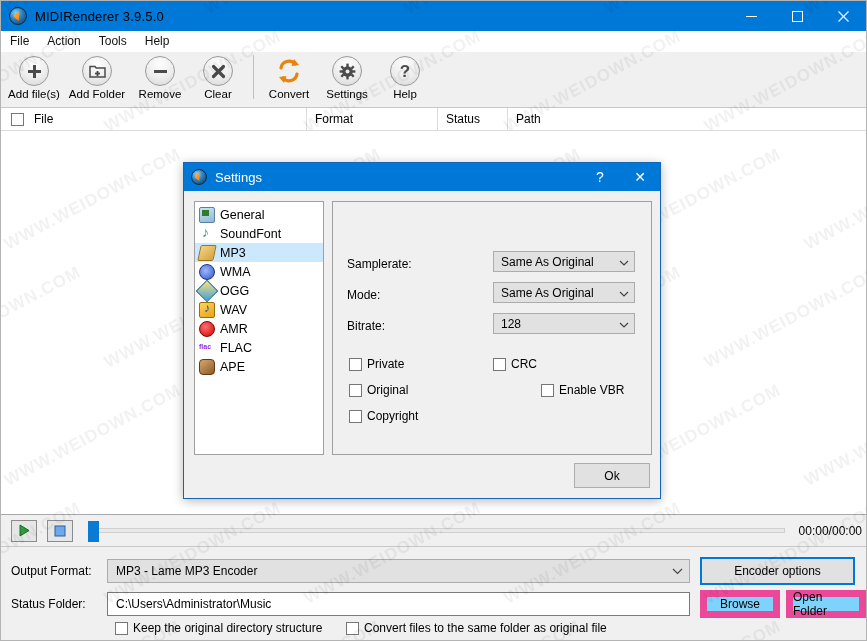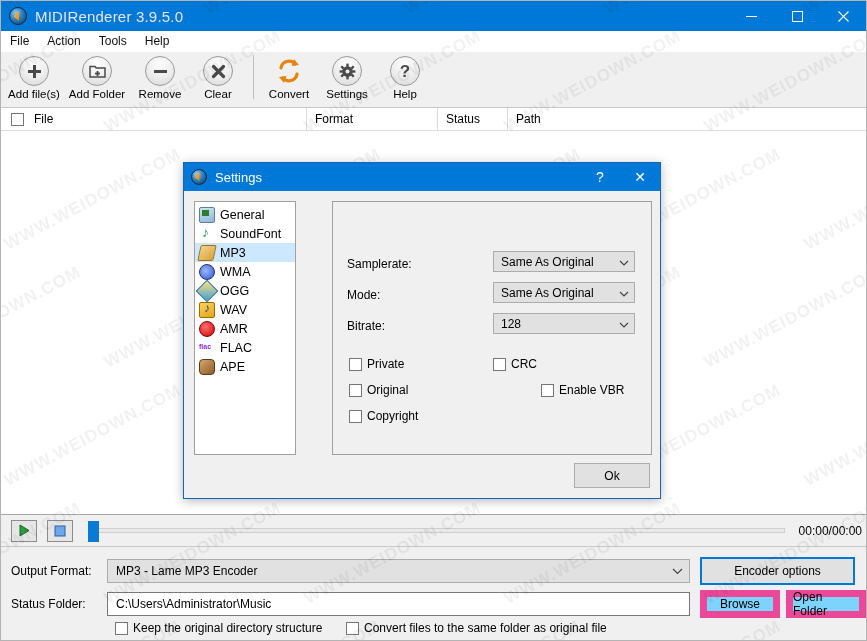--- a/index.html
+++ b/index.html
@@ -54,21 +54,21 @@
     background: radial-gradient(circle at 35% 30%, #7fd0ff 0%, #2a7fbf 45%, #123a5c 100%);
     border: 1px solid #0a2b44;
     position: relative; flex: none;
   }
   #titlebar .app-icon::after {
     content:""; position:absolute; left:4px; top:3px; width:9px; height:10px;
     background: linear-gradient(135deg,#ffb347 0%, #ff8c1a 60%, #e06a00 100%);
     clip-path: polygon(0 40%, 55% 0, 55% 100%, 0 60%);
   }
   #titlebar .title {
-    color: #e5e5e5; font-size: 15px; letter-spacing: .2px;
+    color: #000000; font-size: 13px; letter-spacing: .2px;
   }
   .winbtns { margin-left: auto; display: flex; height: 30px; }
   .winbtn {
     width: 46px; height: 30px;
     display: flex; align-items: center; justify-content: center;
     color: #ffffff;
   }
   .winbtn svg { display: block; }
 
   
@@ -204,21 +204,21 @@
   }
   #dlgtitle .dtxt { color: #fff; font-size: 13px; }
   #dlgtitle .dbtns { margin-left: auto; display: flex; }
   #dlgtitle .dbtn {
     width: 40px; height: 28px; display: flex; align-items: center; justify-content: center;
     color: #fff; font-size: 14px;
   }
   #dlgbody { position: relative; height: 309px; }
 
   #navpane {
-    position: absolute; left: 10px; top: 10px; width: 102px; height: 254px;
+    position: absolute; left: 10px; top: 10px; width: 130px; height: 254px;
     background: #ffffff; border: 1px solid #a0a0a0;
     padding-top: 3px;
   }
   .navitem {
     height: 19px; display: flex; align-items: center; padding-left: 4px;
     font-size: 12.5px;
   }
   .navitem.sel { background: #cce8ff; }
   .navitem .ico { width: 16px; height: 16px; margin-right: 5px; flex: none; position: relative; }
 

